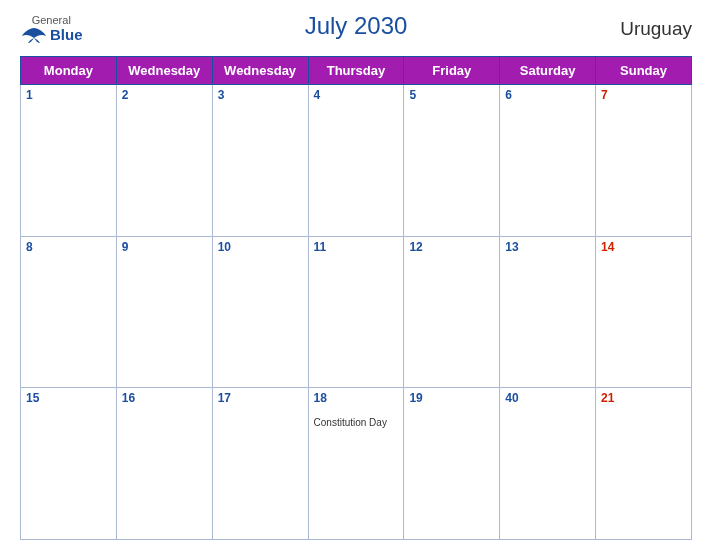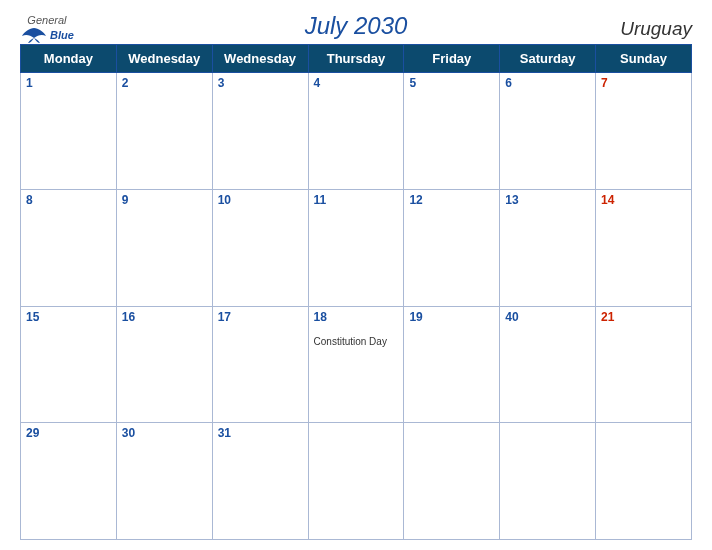--- a/index.html
+++ b/index.html
@@ -10,38 +10,37 @@
       height: 550px;
       display: flex;
       flex-direction: column;
       padding: 10px 20px 10px 20px;
     }
     .header-area {
       display: flex;
       align-items: flex-start;
       justify-content: center;
       position: relative;
-      margin-bottom: 4px;
-      font-style: italic;
+      margin-bottom: 16px;
     }
     .logo {
       position: absolute;
       left: 0;
       top: 4px;
       display: flex;
       flex-direction: column;
       align-items: center;
     }
     .logo-text-general {
       font-size: 11px;
       color: #555;
       line-height: 1.1;
     }
     .logo-text-blue {
-      font-size: 11px;
+      font-size: 15px;
       font-weight: bold;
       color: #1a4fa0;
       line-height: 1.1;
     }
     .logo-bird {
       width: 28px;
       height: 18px;
     }
     .country-label {
       position: absolute;
@@ -56,21 +55,21 @@
       font-weight: normal;
       text-align: center;
       margin-top: 2px;
     }
     .calendar-table {
       width: 100%;
       border-collapse: collapse;
       flex: 1;
     }
     .calendar-table th {
-      background-color: #0c4a6e;
+      background-color: #a21caf;
       color: #fff;
       font-size: 13px;
       font-weight: bold;
       padding: 6px 4px;
       text-align: center;
       border: 1px solid #1a4fa0;
     }
     .calendar-table td {
       border: 1px solid #aab8d4;
       vertical-align: top;
@@ -194,29 +193,14 @@
         <td>
           <span class="day-number">19</span>
         </td>
         <td>
           <span class="day-number">40</span>
         </td>
         <td>
           <span class="day-number sunday">21</span>
         </td>
       </tr>
-      <tr>
-        <td>
-          <span class="day-number">29</span>
-        </td>
-        <td>
-          <span class="day-number">30</span>
-        </td>
-        <td>
-          <span class="day-number">31</span>
-        </td>
-        <td class="empty-cell"></td>
-        <td class="empty-cell"></td>
-        <td class="empty-cell"></td>
-        <td class="empty-cell"></td>
-      </tr>
     </tbody>
 </table>
 
 </body></html>

